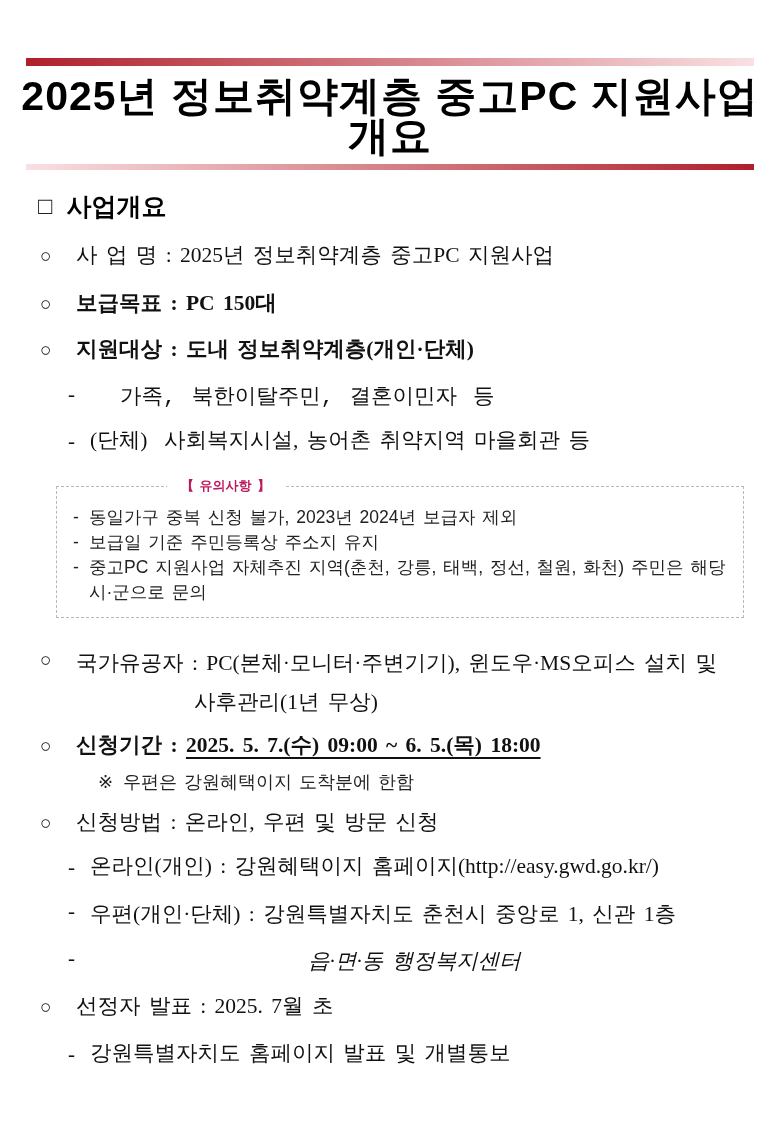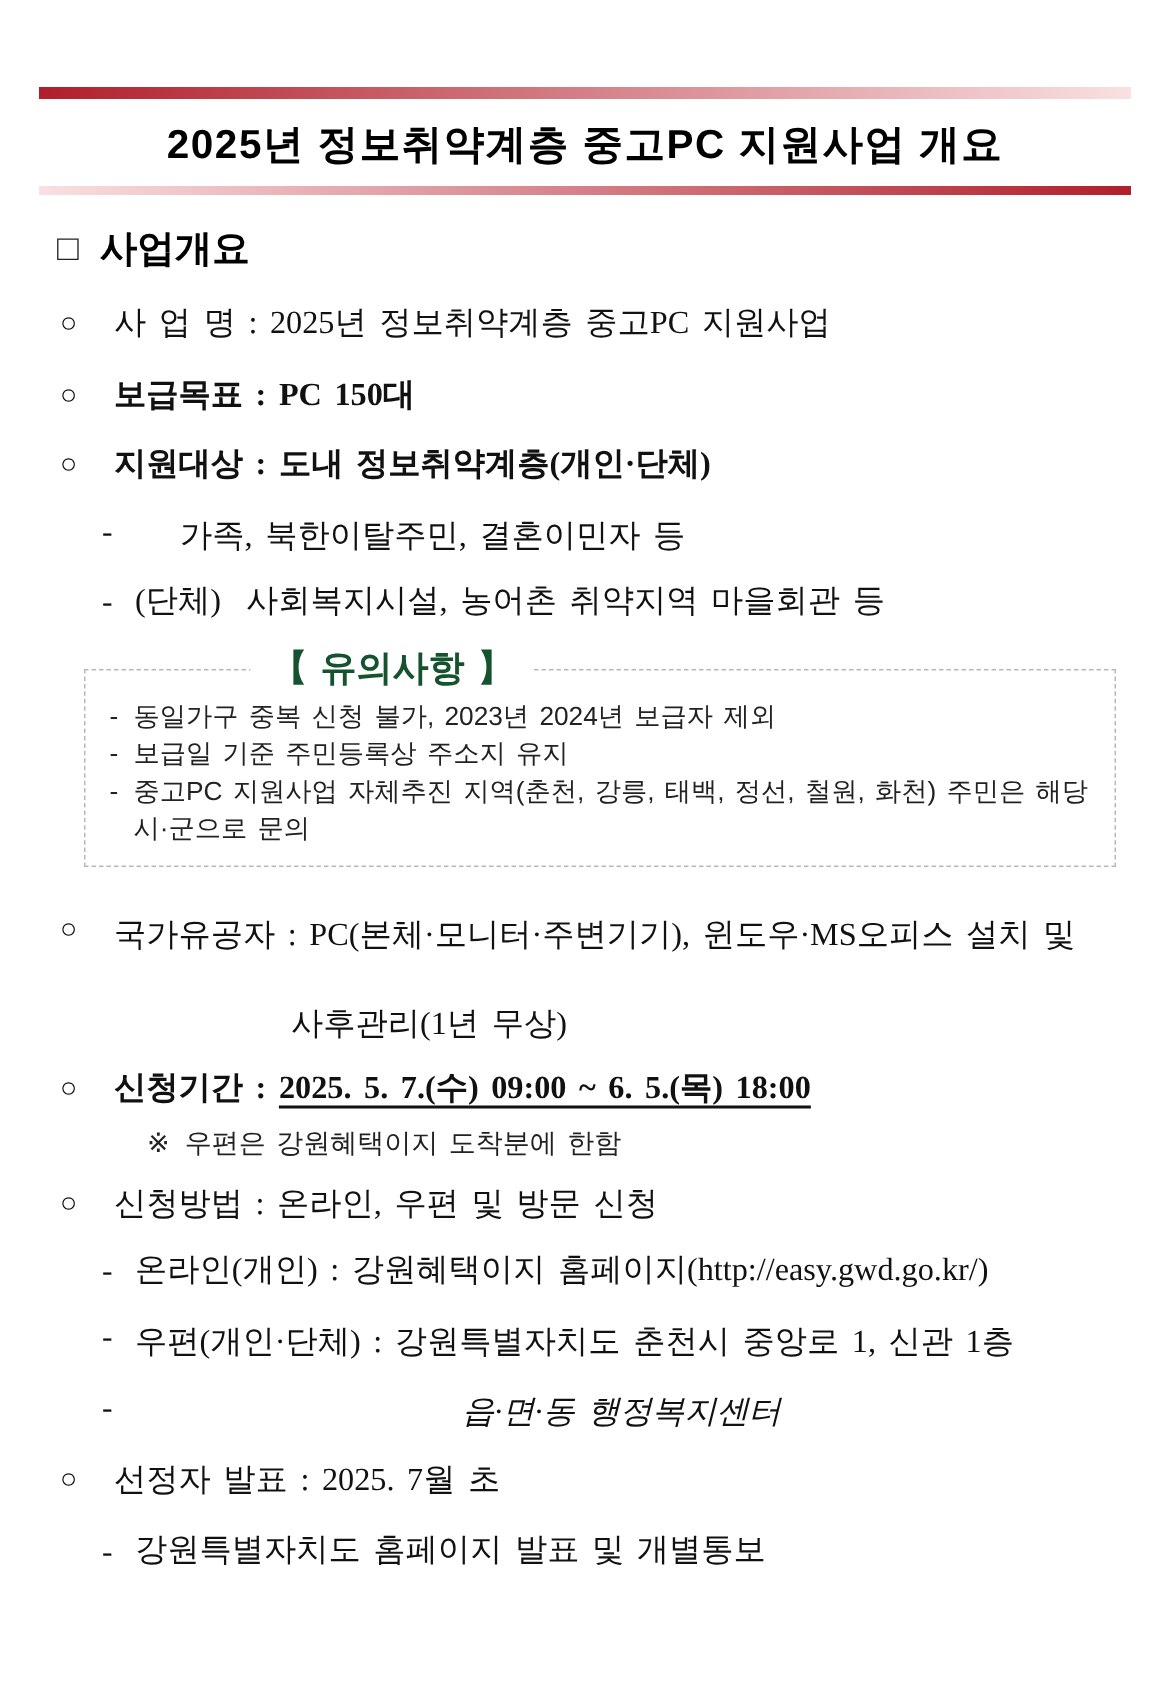--- a/index.html
+++ b/index.html
@@ -9,21 +9,21 @@
     color: #111111; position: relative;
     font-family: "Liberation Serif", "DejaVu Serif", serif;
   }
   
   .header { padding-top: 58px; }
   .bar { height: 8px; margin: 0 26px; }
   .bar.bottom { height: 6px; }
   .doc-title {
     margin: 10px 0 8px; text-align: center;
     font-family: "Liberation Sans", "DejaVu Sans", sans-serif;
-    font-size: 27px; font-weight: 800; letter-spacing: 1px;
+    font-size: 41px; font-weight: 800; letter-spacing: 1px;
     line-height: 40px; color: #000;
   }
   
   .section-head {
     margin: 22px 0 0 38px;
     font-family: "Liberation Sans", "DejaVu Sans", sans-serif;
     font-size: 25px; font-weight: 800; line-height: 28px;
     display: flex; align-items: center; gap: 14px; color: #000;
   }
   .section-head .sq { font-weight: 400; font-size: 24px; line-height: 24px; color: #222; }
@@ -34,38 +34,38 @@
   .row.sub { margin-left: 28px; }
   .row.sub .m { width: 22px; font-size: 21px; }
   .row .content { flex: 1; }
   .two-line { line-height: 39px; }
   .b { font-weight: 700; }
   .u {
     font-weight: 700; text-decoration: underline;
     text-decoration-thickness: 1.5px; text-underline-offset: 5px;
   }
   .sep { white-space: pre; }
-  .ind-a { padding-left: 30px; }
-  .ind-b { padding-left: 118px; margin-top: 20px; }
+  .ind-a { padding-left: 30px; font-family: Liberation Mono, monospace; }
+  .ind-b { padding-left: 118px; }
   .ind-c { padding-left: 192px; }
   .ind-d { padding-left: 218px; font-style: italic; }
   .mt20 { margin-top: 20px; } .mt17 { margin-top: 17px; } .mt15 { margin-top: 15px; }
   .mt13 { margin-top: 13px; } .mt12 { margin-top: 12px; } .mt10 { margin-top: 10px; }
   .mt8  { margin-top: 8px; }  .mt16 { margin-top: 16px; } .mt26 { margin-top: 26px; }
   
   .notice {
     position: relative; margin: 30px 2px 0 16px;
     border: 1px dashed #b8b8b8; background: #fff;
     padding: 18px 14px 12px 16px;
     font-family: "Liberation Sans", "DejaVu Sans", sans-serif;
     font-size: 17.5px; word-spacing: 2px; color: #222;
   }
   .notice-title {
     position: absolute; top: -14px; left: 110px; background: #ffffff;
-    padding: 0 14px; font-weight: 700; font-size: 24px; color: #14532d;
+    padding: 0 14px; font-weight: 700; font-size: 13px; color: #be185d;
     line-height: 26px;
   }
   .notice-item { display: flex; line-height: 25px; }
   .notice-item .d { flex: none; width: 16px; }
   
   .note-line {
     display: flex; gap: 10px; margin: 8px 0 0 58px;
     font-family: "Liberation Sans", "DejaVu Sans", sans-serif;
     font-size: 18px; line-height: 26px; color: #222; word-spacing: 2px;
   }

